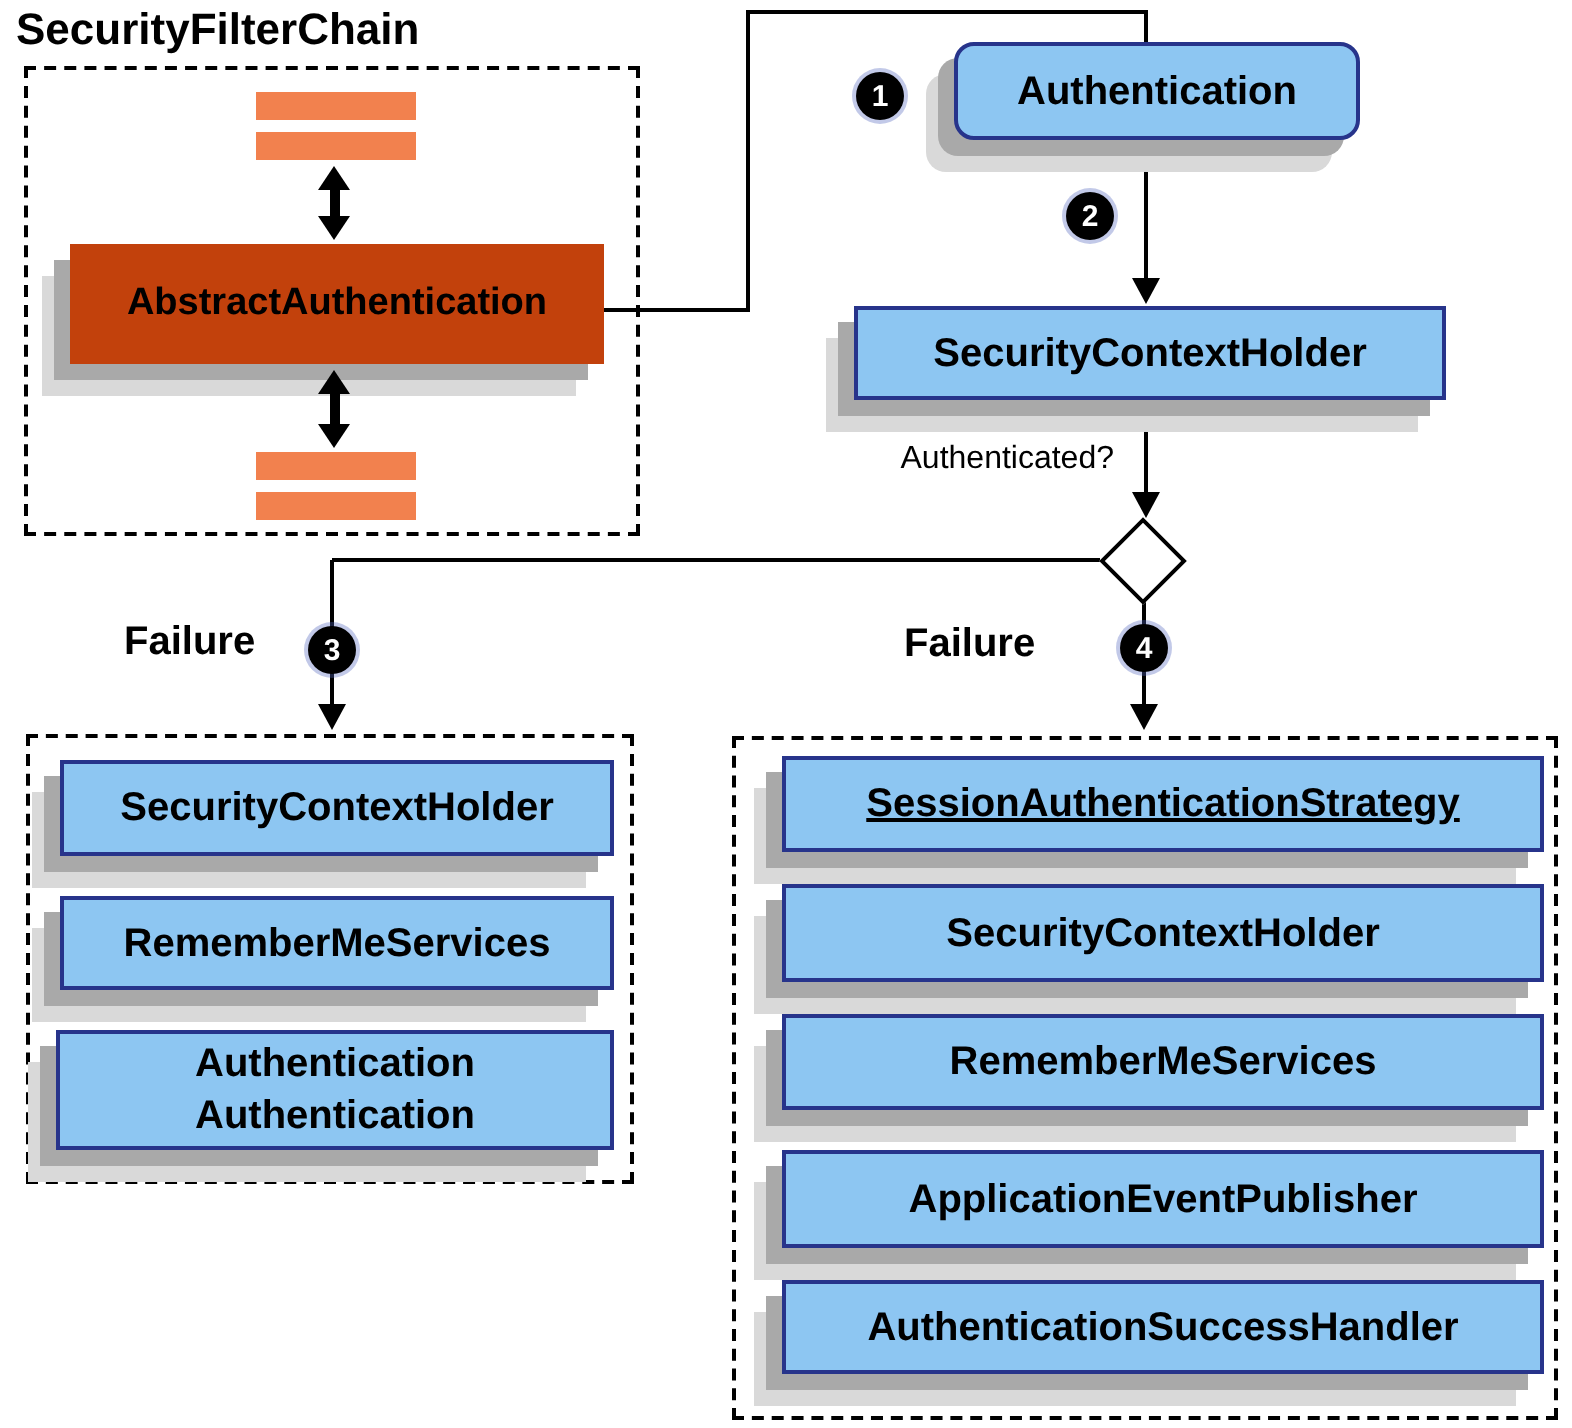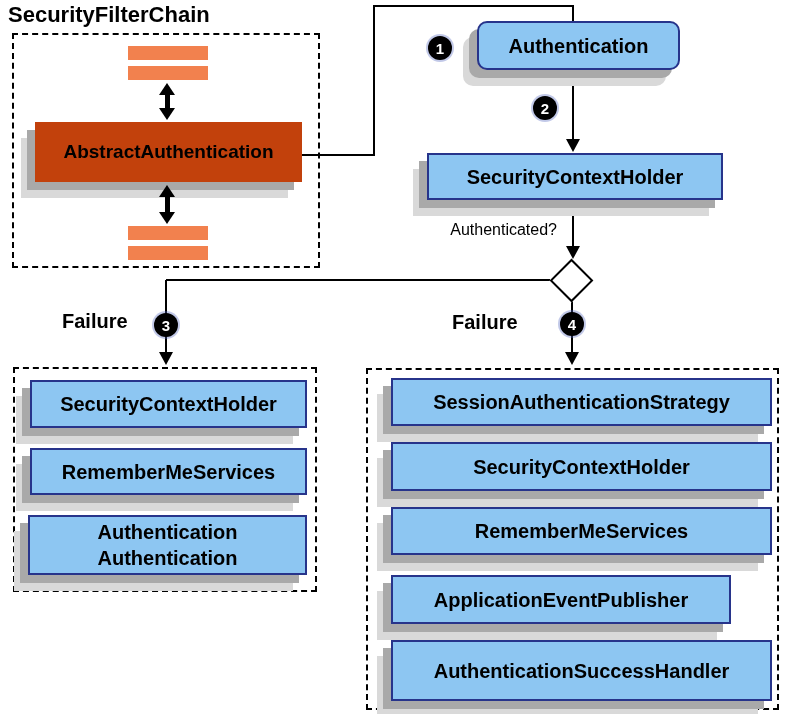--- a/index.html
+++ b/index.html
@@ -125,29 +125,29 @@
   </div>
   <div class="bluebox" style="left:30px;top:448px;width:277px;height:47px;">
     <span>RememberMeServices</span>
   </div>
   <div class="bluebox" style="left:28px;top:515px;width:279px;height:60px;">
     <span>Authentication</span>
     <span>Authentication</span>
   </div>
 
   <div class="dashedbox" style="left:366px;top:368px;width:413px;height:342px;"></div>
-  <div class="bluebox" style="left:391px;top:378px;width:381px;height:48px;">
+  <div class="bluebox" style="left:391px;top:378px;width:381px;height:48px;text-decoration:underline;">
     <span>SessionAuthenticationStrategy</span>
   </div>
   <div class="bluebox" style="left:391px;top:442px;width:381px;height:49px;">
     <span>SecurityContextHolder</span>
   </div>
   <div class="bluebox" style="left:391px;top:507px;width:381px;height:48px;">
     <span>RememberMeServices</span>
   </div>
-  <div class="bluebox" style="left:391px;top:575px;width:340px;height:49px;">
+  <div class="bluebox" style="left:391px;top:575px;width:381px;height:49px;">
     <span>ApplicationEventPublisher</span>
   </div>
-  <div class="bluebox" style="left:391px;top:640px;width:381px;height:61px;">
+  <div class="bluebox" style="left:391px;top:640px;width:381px;height:47px;">
     <span>AuthenticationSuccessHandler</span>
   </div>
 
 </div>
 
 </body></html>

